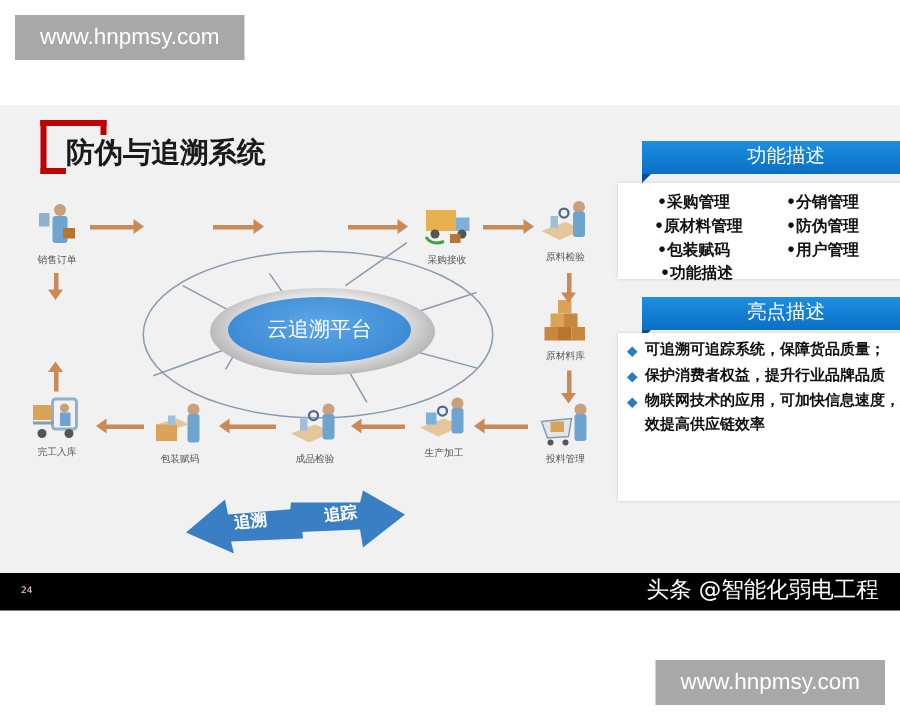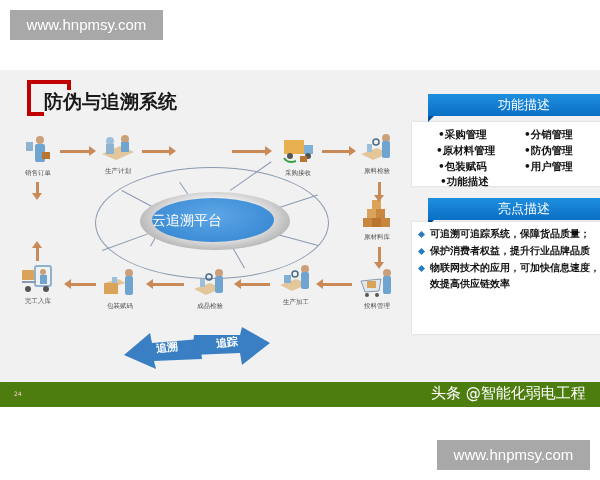--- a/index.html
+++ b/index.html
@@ -26,23 +26,23 @@
   .node .ic{width:36px;height:32px;margin:0 auto;position:relative;}
   .node .lbl{font-family:"DejaVu Serif",serif;font-size:6.5px;color:#555;margin-top:3px;white-space:nowrap;}
   .arrow-h{position:absolute;height:3px;background:#c98a58;}
   .arrow-h.r:after{content:"";position:absolute;right:-6px;top:-4px;border-left:7px solid #c98a58;border-top:5px solid transparent;border-bottom:5px solid transparent;}
   .arrow-h.l:after{content:"";position:absolute;left:-6px;top:-4px;border-right:7px solid #c98a58;border-top:5px solid transparent;border-bottom:5px solid transparent;}
   .arrow-v{position:absolute;width:3px;background:#c98a58;}
   .arrow-v.d:after{content:"";position:absolute;bottom:-6px;left:-4px;border-top:7px solid #c98a58;border-left:5px solid transparent;border-right:5px solid transparent;}
   .arrow-v.u:after{content:"";position:absolute;top:-6px;left:-4px;border-bottom:7px solid #c98a58;border-left:5px solid transparent;border-right:5px solid transparent;}
   .orbit{position:absolute;left:95px;top:97px;width:232px;height:110px;border:1px solid #8a9ab0;border-radius:50%;}
   .cloud-shadow{position:absolute;left:140px;top:122px;width:150px;height:58px;border-radius:50%;background:radial-gradient(ellipse at 50% 45%,#f4f4f4 40%,#a9a9a9 80%,#d8d8d8 100%);}
-  .cloud{position:absolute;left:152px;top:128px;width:122px;height:44px;border-radius:50%;background:radial-gradient(ellipse at 50% 40%,#5ea6e6,#2f82cf);color:#ffffff;font-size:14px;line-height:44px;text-align:left;}
+  .cloud{position:absolute;left:152px;top:128px;width:122px;height:44px;border-radius:50%;background:radial-gradient(ellipse at 50% 40%,#5ea6e6,#2f82cf);color:#ffffff;font-size:14px;line-height:44px;text-align:center;}
   .spoke{position:absolute;height:1px;background:#8a9ab0;transform-origin:0 0;}
-  .footer{position:absolute;left:0;top:312px;width:600px;height:40px;background:#4d7c0f;text-align:right;}
+  .footer{position:absolute;left:0;top:312px;width:600px;height:40px;background:#000000;text-align:right;}
   .page-num{position:absolute;left:14px;top:8px;font-size:6px;color:#ffd0d0;}
   .credit{position:absolute;left:431px;top:2px;font-size:15px;color:#ffffff;white-space:nowrap;}
 </style>
 </head>
 <body>
 
 <div class="wm top">www.hnpmsy.com</div>
 
 <div class="slide">
   <div class="title-bracket"></div>
@@ -65,32 +65,20 @@
   <div class="node" style="left:16px;top:64px;">
     <div class="ic">
       <svg width="36" height="32" viewBox="0 0 36 32">
           <rect x="6" y="8" width="7" height="9" fill="#8fb3cf"></rect>
           <circle cx="20" cy="6" r="4" fill="#c9a07a"></circle>
           <rect x="15" y="10" width="10" height="18" rx="2" fill="#6fa3d0"></rect>
           <rect x="22" y="18" width="8" height="7" fill="#b9742f"></rect>
         </svg>
     </div>
     <div class="lbl">销售订单</div>
-  </div>
-  <div class="node" style="left:96px;top:62px;">
-    <div class="ic">
-      <svg width="36" height="32" viewBox="0 0 36 32">
-          <polygon points="2,22 20,14 34,20 16,28" fill="#e3c79a"></polygon>
-          <circle cx="10" cy="9" r="4" fill="#9cc0dc"></circle>
-          <rect x="6" y="12" width="8" height="10" fill="#8fb3cf"></rect>
-          <circle cx="25" cy="7" r="4" fill="#c9a07a"></circle>
-          <rect x="21" y="10" width="8" height="10" fill="#6fa3d0"></rect>
-        </svg>
-    </div>
-    <div class="lbl">生产计划</div>
   </div>
   <div class="node" style="left:276px;top:64px;">
     <div class="ic">
       <svg width="36" height="32" viewBox="0 0 36 32">
           <rect x="4" y="6" width="20" height="14" fill="#e8b04e"></rect>
           <rect x="24" y="11" width="9" height="9" fill="#7fb1d8"></rect>
           <circle cx="10" cy="22" r="3" fill="#555"></circle>
           <circle cx="28" cy="22" r="3" fill="#555"></circle>
           <rect x="20" y="22" width="7" height="6" fill="#b9742f"></rect>
           <path d="M4 24 Q8 30 16 27" stroke="#3aa34a" stroke-width="2" fill="none"></path>

